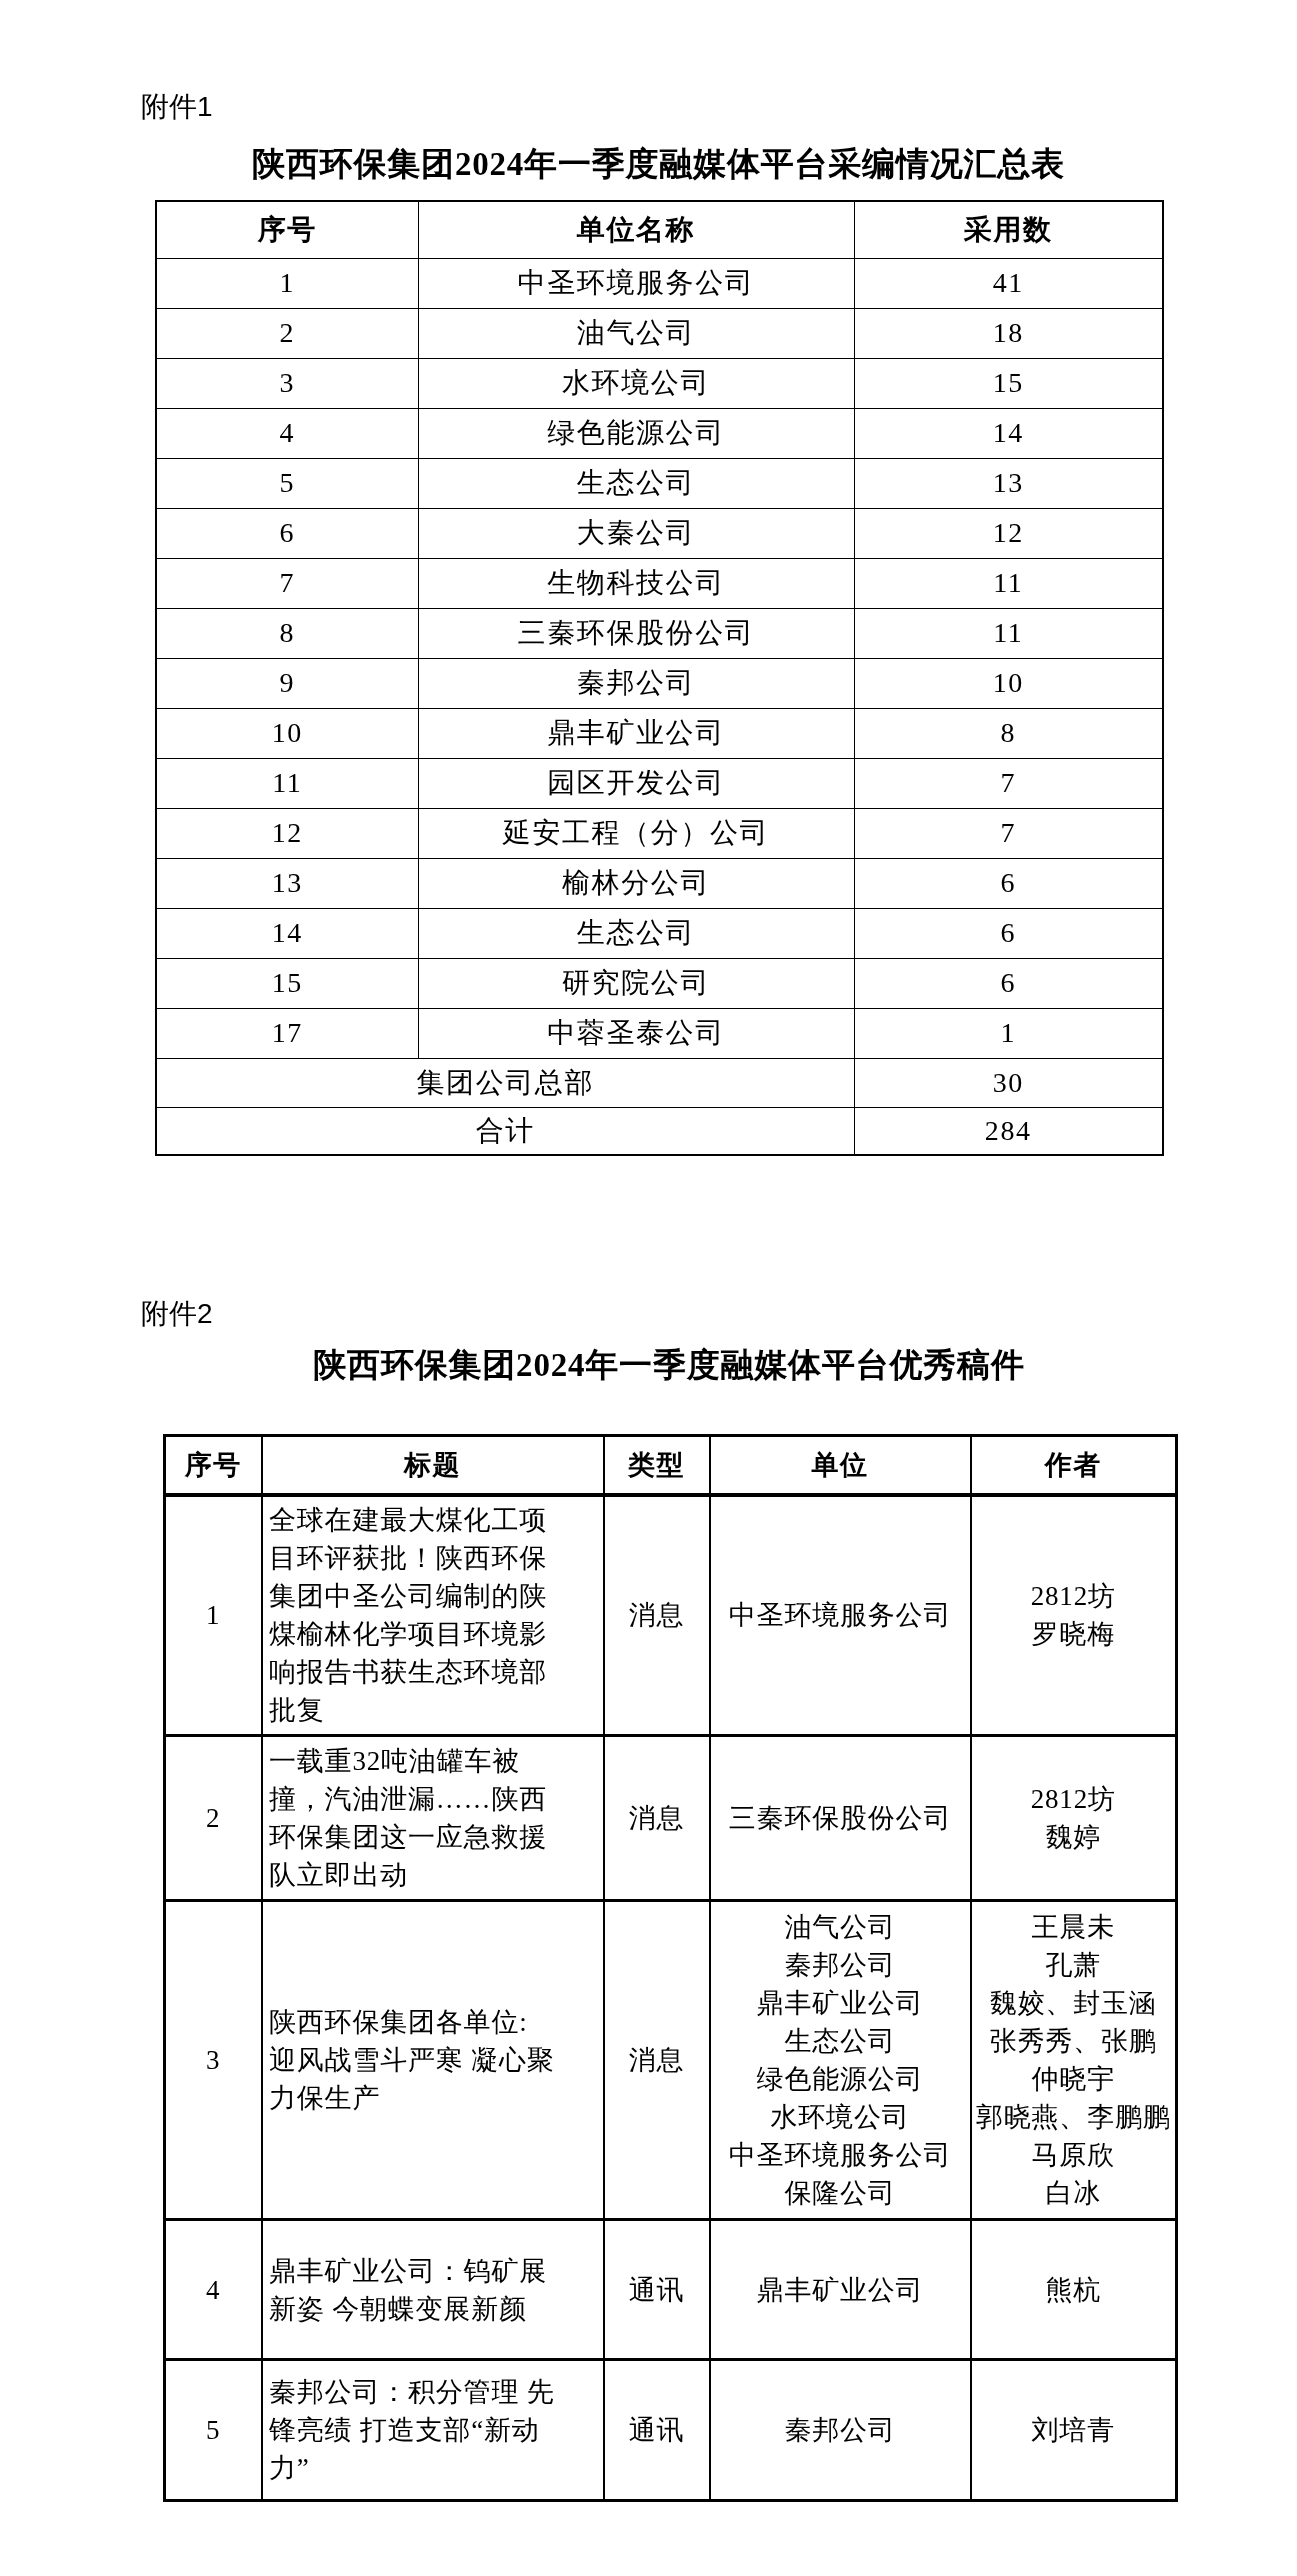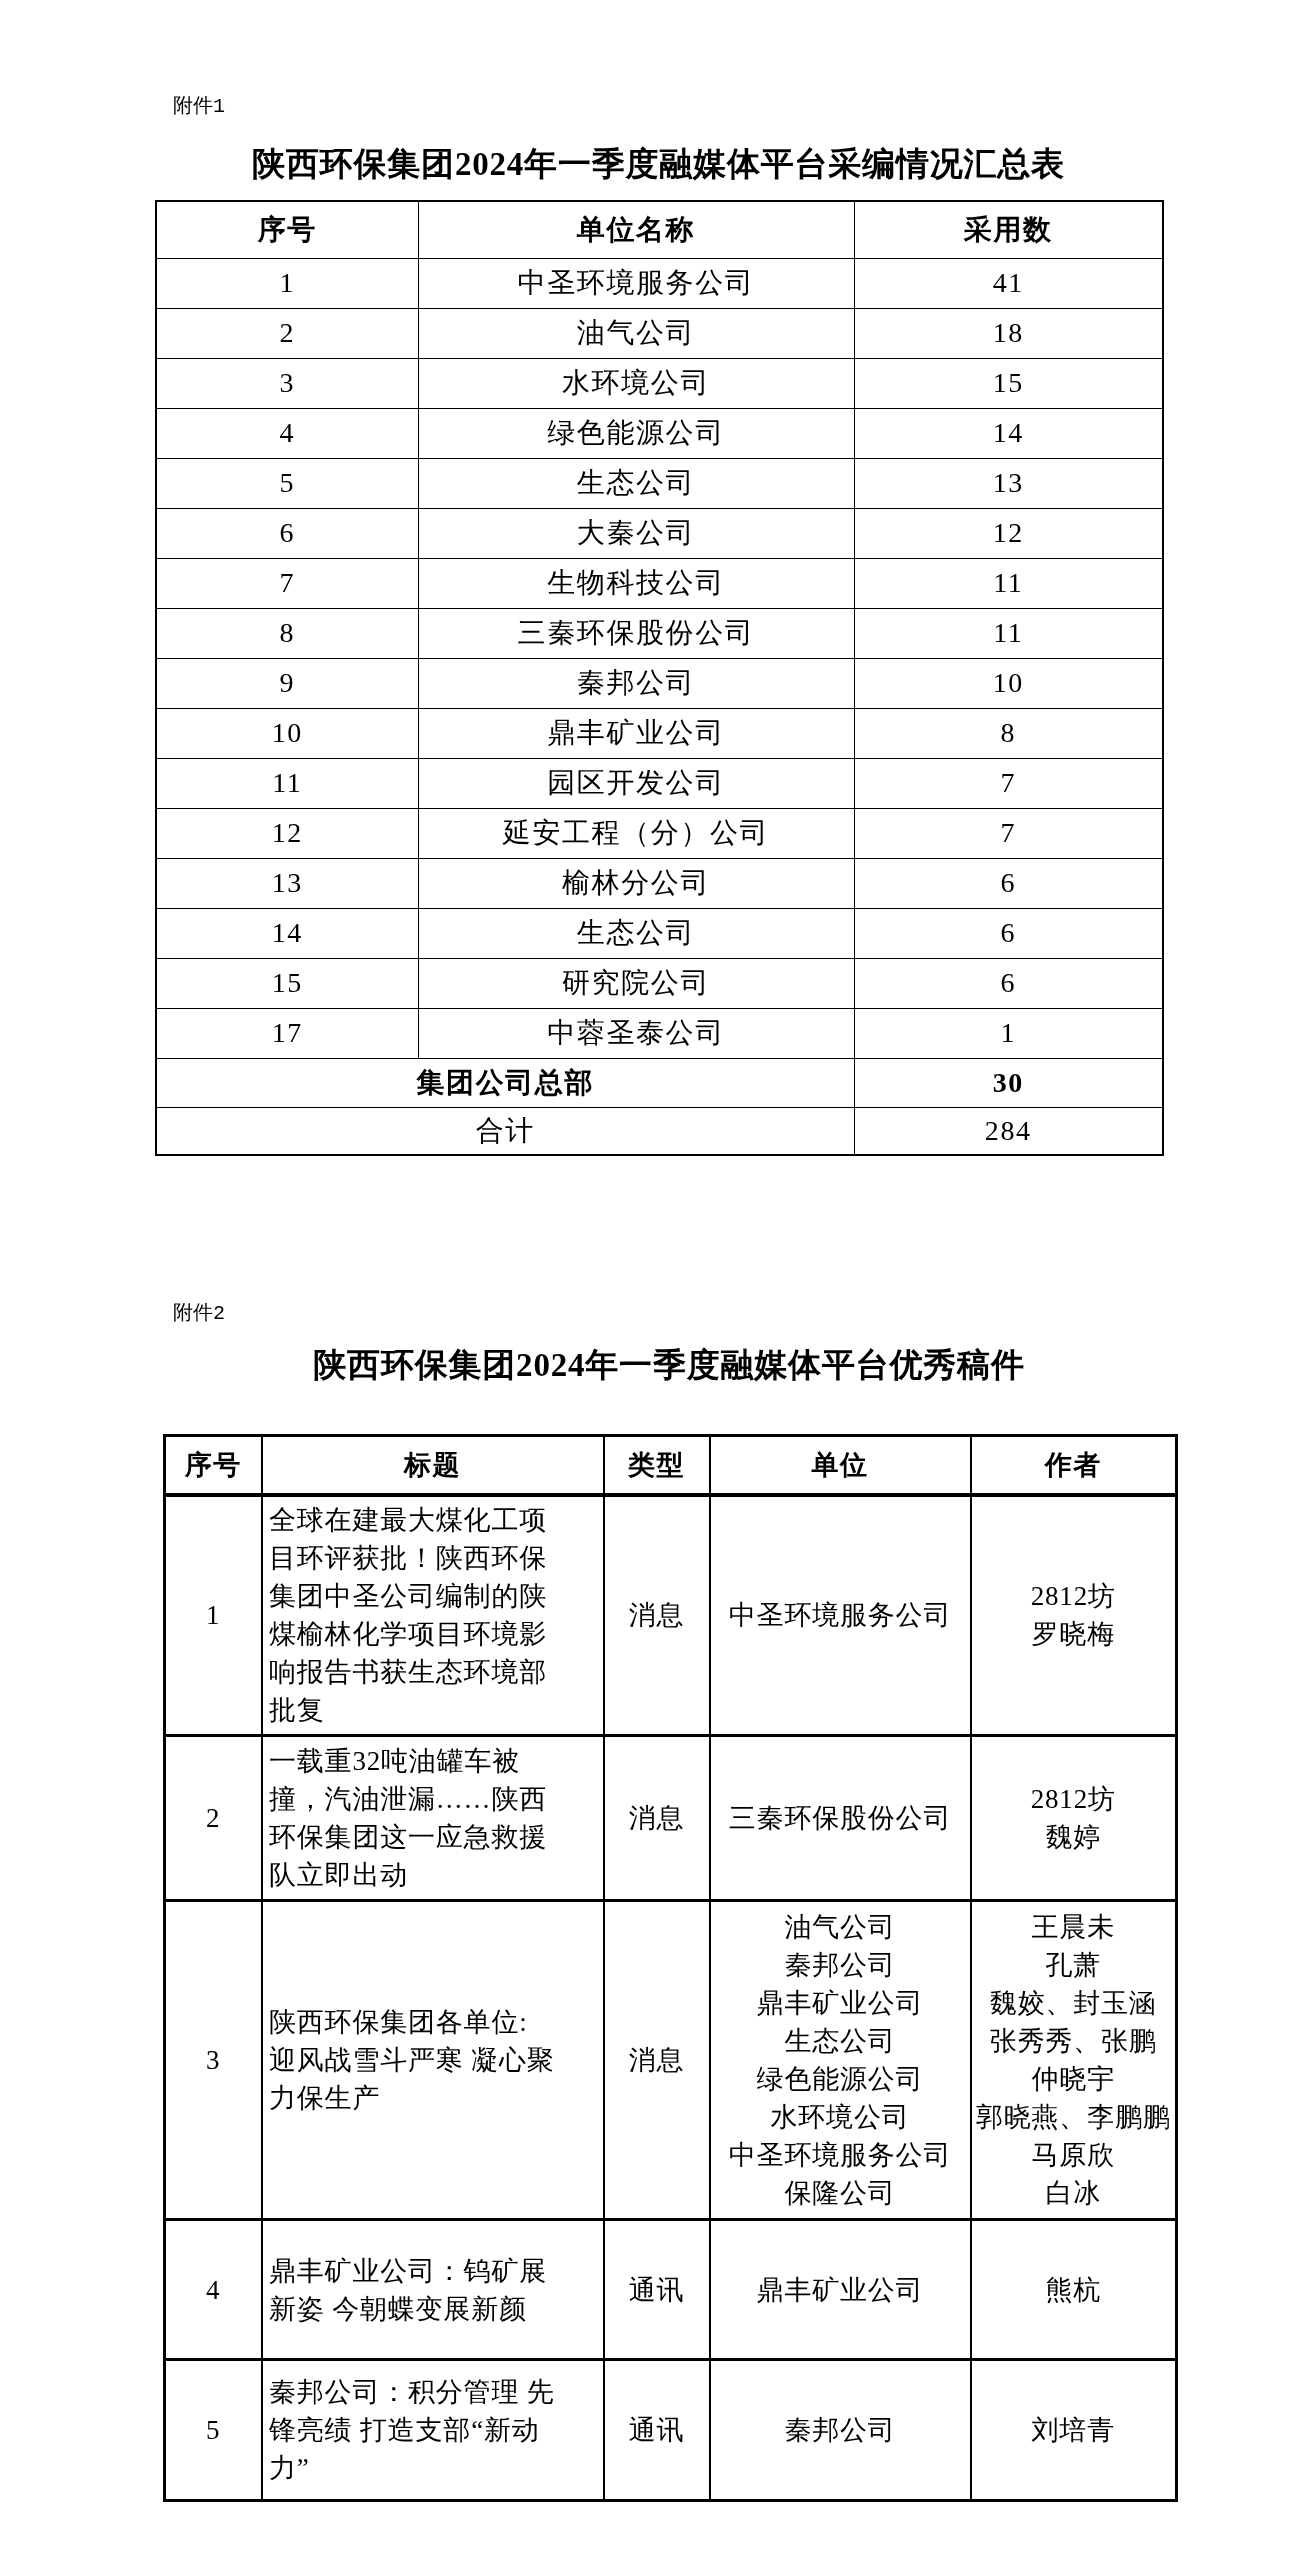--- a/index.html
+++ b/index.html
@@ -4,22 +4,22 @@
 <style>
   * { margin:0; padding:0; box-sizing:border-box; }
   html,body { background:#ffffff; }
   body {
     width:1297px; height:2576px; position:relative;
     font-family:"Liberation Serif","DejaVu Serif",serif;
     color:#000000;
   }
   .att-label {
     position:absolute;
-    font-family:Liberation Mono, monospace;
-    font-size:20px; line-height:33px; color:#000;margin-left:32px;
+    font-family:Liberation Sans, sans-serif;
+    font-size:28px; line-height:33px; color:#000;
   }
   #att1-label { left:141px; top:90px; }
   #att2-label { left:141px; top:1297px;text-align:center; }
   .doc-title {
     position:absolute; text-align:center;
     font-size:33px; font-weight:bold; line-height:39px;
     letter-spacing:0.8px;
   }
   #title1 { left:155px; top:145px; width:1007px; }
   #title2 { left:163px; top:1346px; width:1012px; }
@@ -30,21 +30,21 @@
   #table1 { left:155px; top:200px; width:1007px; border:2.5px solid #000; }
   #table1 th, #table1 td {
     border:1.6px solid #000;
     text-align:center; vertical-align:middle;
     font-size:28px; letter-spacing:1.6px;
     overflow:hidden;
   }
   #table1 thead tr { height:57px; }
   #table1 tbody tr { height:50px; }
   #table1 tbody tr.total-row { height:48px; }
-  #table1 tbody tr.summary-row { height:49px;font-weight:bold; }
+  #table1 tbody tr.summary-row { height:49px; }
 
   
   #table2 { left:163px; top:1434px; width:1012px; border:3.3px solid #000; }
   #table2 th, #table2 td {
     border:2.5px solid #000;
     border-top-width:3.3px; border-bottom-width:3.3px;
     text-align:center; vertical-align:middle;
     font-size:27px; letter-spacing:0.8px;
     line-height:38px;
     white-space:pre-line;

